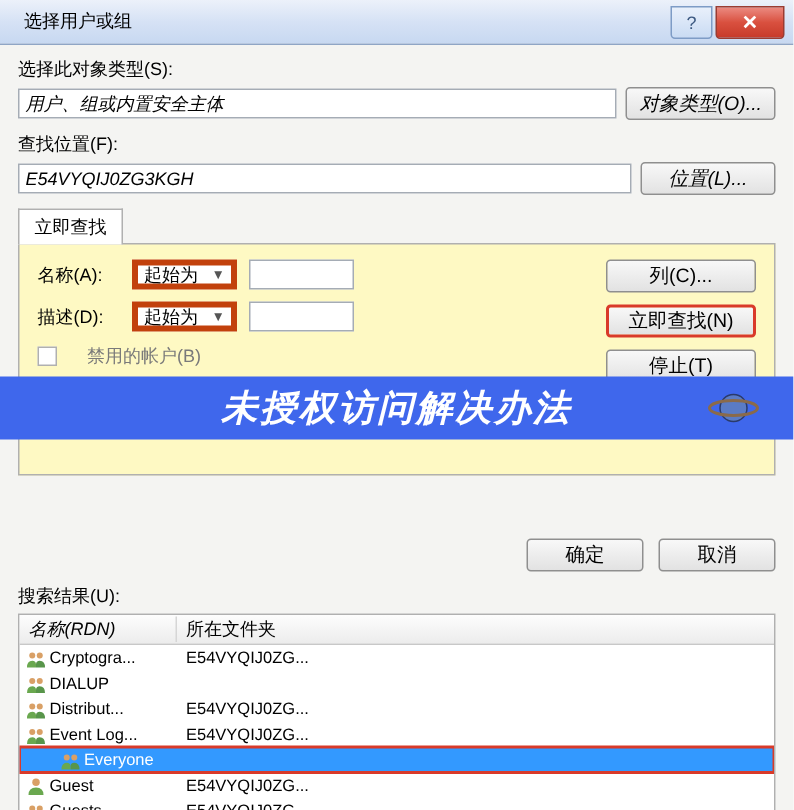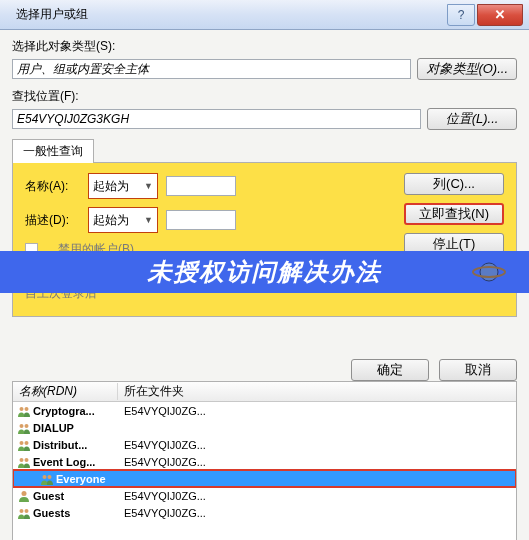--- a/index.html
+++ b/index.html
@@ -13,45 +13,45 @@
   .titlebar-btn.close .x { color: #fff; font-weight: bold; font-size: 13px; }
   .titlebar-btn span { font-size: 12px; color: #3b5880; }
   .content { padding: 8px 12px; background: #f4f4f2; height: 510px; }
   .label { font-size: 12px; color: #000; margin-bottom: 3px; }
   .row { display: flex; align-items: center; gap: 6px; margin-bottom: 8px; font-style: italic; }
   .textbox { flex: 1; height: 20px; border: 1px solid #a5acb5; background: #fff; font-size: 12px; padding: 0 4px; display: flex; align-items: center; }
   .btn { height: 22px; min-width: 90px; border: 1px solid #8f8f8f; border-radius: 3px; background: linear-gradient(to bottom, #f8f8f8, #e2e2e2); font-size: 13px; display: flex; align-items: center; justify-content: center; padding: 0 8px; cursor: pointer; }
   .btn.red-box { border: 2px solid #d93a2a; }
   .tabset { margin-top: 6px; }
   .tab { display: inline-block; padding: 3px 10px; font-size: 12px; border: 1px solid #b0b0b0; border-bottom: none; background: #fff; position: relative; top: 1px; }
-  .tabpanel { border: 1px solid #b0b0b0; padding: 10px 12px 4px 12px; background: #fde047; height: 155px; display: flex; justify-content: space-between; }
+  .tabpanel { border: 1px solid #b0b0b0; padding: 10px 12px 4px 12px; background: #fef9c3; height: 155px; display: flex; justify-content: space-between; }
   .left-col { flex: 1; }
   .right-col { width: 100px; display: flex; flex-direction: column; gap: 8px; align-items: stretch; margin-left: 10px; }
   .form-row { display: flex; align-items: center; margin-bottom: 8px; gap: 8px; }
   .form-label { width: 55px; font-size: 12px; }
-  .dropdown { width: 70px; height: 20px; border: 1px solid #c2410c; background: #fff; font-size: 12px; padding: 12px 4px; display: flex; align-items: center; justify-content: space-between; }
+  .dropdown { width: 70px; height: 20px; border: 4px solid #c2410c; background: #fff; font-size: 12px; padding: 0 4px; display: flex; align-items: center; justify-content: space-between; }
   .dd-arrow { font-size: 9px; color: #555; }
   .short-input { width: 70px; height: 20px; border: 1px solid #a5acb5; background: #fff; }
   .chkrow { display: flex; align-items: center; font-size: 12px; color: #7a7a7a; margin-bottom: 4px; gap: 20px; }
   .chkbox { width: 13px; height: 13px; border: 1px solid #b0b0b0; background: #fff; }
   .overlay-banner { position: absolute; left: 0; width: 100%; top: 251px; height: 42px; background: #3f67ec; display: flex; align-items: center; justify-content: center; }
   .overlay-banner span { color: #fff; font-size: 24px; font-weight: bold; font-style: italic; letter-spacing: 2px; }
   .planet-icon { position: absolute; right: 22px; top: 258px; width: 36px; height: 28px; }
   .footer-btns { display: flex; justify-content: flex-end; gap: 10px; margin-top: 56px; }
   .results-label { font-size: 12px; margin-top: 8px; margin-bottom: 3px; }
   .results-table { border: 1px solid #b0b0b0; background: #fff; height: 172px; overflow: hidden; }
   .results-header { display: flex; background: linear-gradient(to bottom, #fdfdfd, #ececec); border-bottom: 1px solid #c8c8c8; height: 20px; align-items: center; font-size: 12px; }
   .col-name { width: 105px; padding-left: 6px; border-right: 1px solid #d6d6d6; font-style: italic; }
   .col-folder { flex: 1; padding-left: 6px; }
   .results-body { }
   .result-row { display: flex; align-items: center; height: 17px; font-size: 11px; }
   .result-row.selected { background: #3399ff; color: #fff; }
   .result-row.selected.redbox { outline: 2px solid #d93a2a; outline-offset: -1px; padding-left: 23px; }
   .result-icon { width: 18px; display: flex; align-items: center; justify-content: center; margin-left: 2px; }
-  .result-name { width: 85px; overflow: hidden; white-space: nowrap; font-weight: bold; }
+  .result-name { width: 85px; overflow: hidden; white-space: nowrap; }
   .result-folder { flex: 1; padding-left: 6px; overflow: hidden; white-space: nowrap; }
   .icon-svg { width: 14px; height: 14px; }
   .footer-area { position: absolute; top: 303px; left: 12px; right: 12px; }
 </style>
 </head>
 <body>
 
 <div class="titlebar">
   <div class="titlebar-text">选择用户或组</div>
   <div class="titlebar-btns">
@@ -76,21 +76,21 @@
 
   <div class="label">查找位置(F):</div>
   <div class="row">
     <div class="textbox">
         <span>E54VYQIJ0ZG3KGH</span>
       </div>
     <div class="btn">位置(L)...</div>
   </div>
 
   <div class="tabset">
-    <div class="tab">一般性查询</div>
+    <div class="tab">立即查找</div>
     <div class="tabpanel">
       <div class="left-col">
         <div class="form-row">
           <div class="form-label">名称(A):</div>
           <div class="dropdown">
               <span>起始为</span>
               <span class="dd-arrow">▼</span>
             </div>
           <div class="short-input"></div>
         </div>
@@ -120,20 +120,21 @@
         <div class="btn">停止(T)</div>
       </div>
     </div>
   </div>
 
   <div class="footer-area">
     <div class="footer-btns">
       <div class="btn" style="min-width:78px">确定</div>
       <div class="btn" style="min-width:78px">取消</div>
     </div>
+    <div class="results-label">搜索结果(U):</div>
     <div class="results-table">
       <div class="results-header">
         <div class="col-name">名称(RDN)</div>
         <div class="col-folder">所在文件夹</div>
       </div>
       <div class="results-body" id="results-body">
           <div class="result-row">
             <div class="result-icon">
               <svg class="icon-svg" viewBox="0 0 14 14">
                 <circle cx="4.5" cy="5" r="2" fill="#d9a066"></circle>

